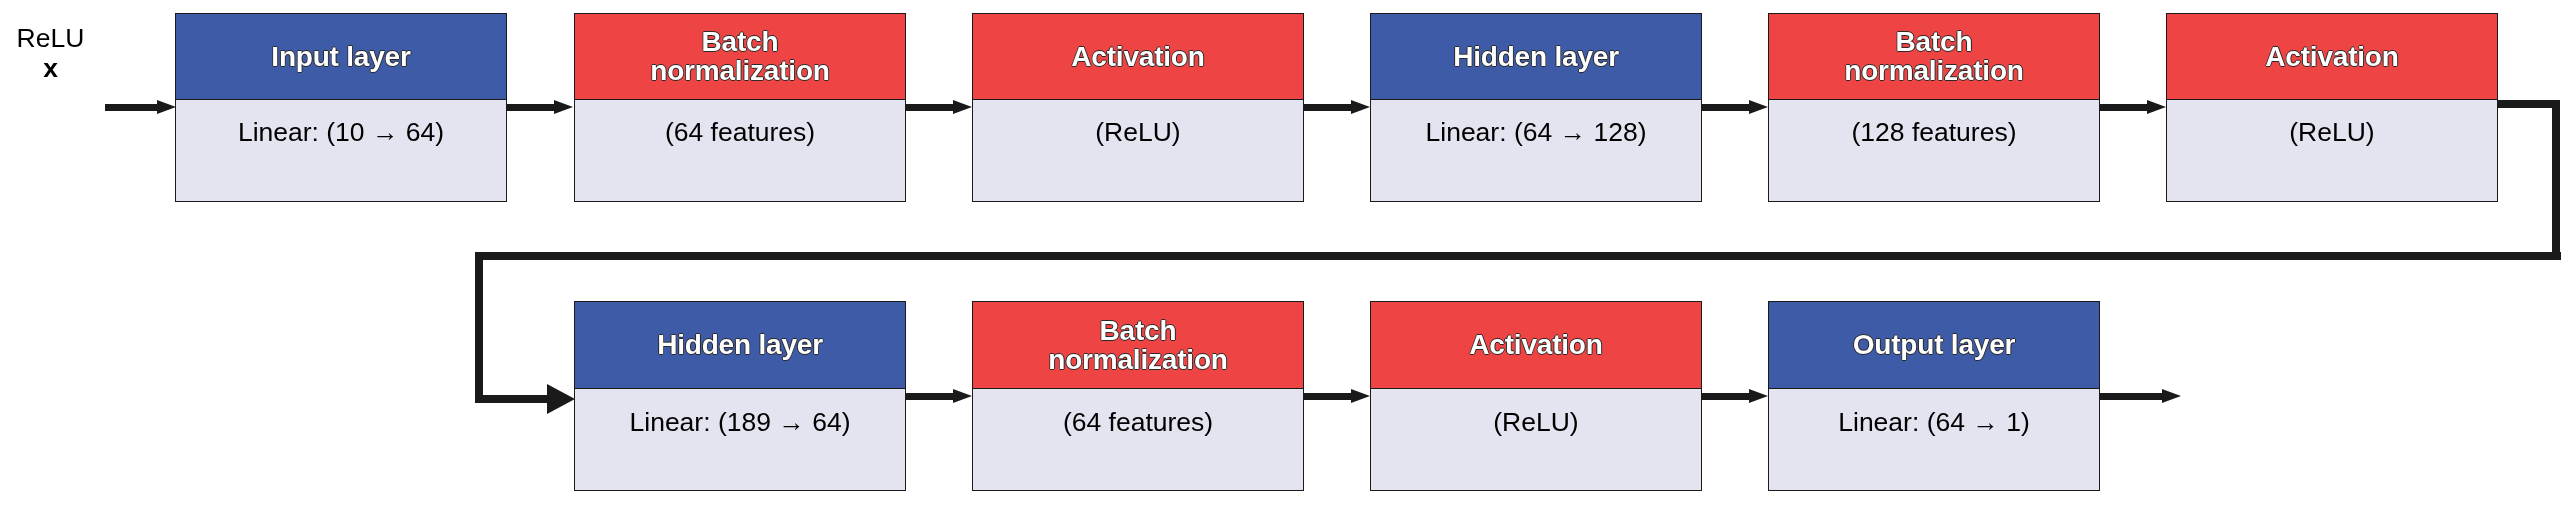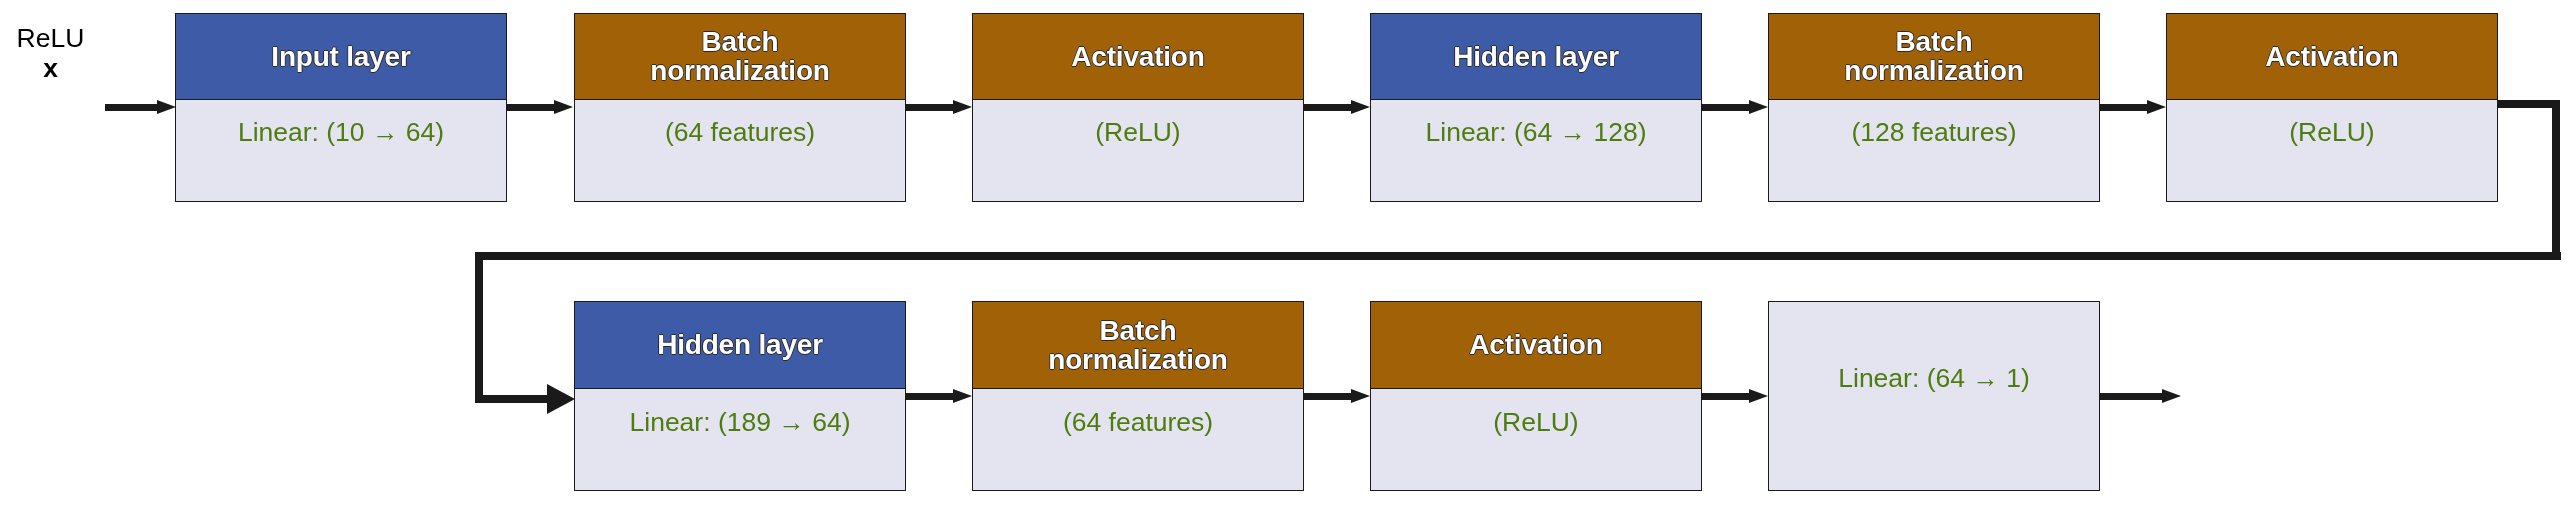--- a/index.html
+++ b/index.html
@@ -42,29 +42,29 @@
     letter-spacing: -0.2px;
     border-bottom: 1.3px solid #1a1a1a;
     text-shadow:
        0.9px 0 0 #2a2a2a,
       -0.9px 0 0 #2a2a2a,
        0 0.9px 0 #2a2a2a,
        0 -0.9px 0 #2a2a2a;
     white-space: pre-line;
   }
   .node-header.blue { background: #3D5BA6; }
-  .node-header.red  { background: #a16207; }
+  .node-header.red  { background: #ef4444; }
 
   .node-body {
     flex: 1 1 auto;
     display: flex;
     align-items: center;
     justify-content: center;
     text-align: right;
-    color: #4d7c0f;
+    color: #000000;
     font-size: 26.5px;
     font-weight: normal;
     background: #E3E4EF;
     padding-bottom: 35px;
   }
 
   
   .arrow {
     position: absolute;
     height: 14px;
@@ -198,20 +198,21 @@
 normalization</div>
     <div class="node-body">(64 features)</div>
   </div>
 
   <div class="node" style="left:1370px; top:301px; width:332px; height:190px;">
     <div class="node-header red" style="height:87px;">Activation</div>
     <div class="node-body">(ReLU)</div>
   </div>
 
   <div class="node" style="left:1768px; top:301px; width:332px; height:190px;">
+    <div class="node-header blue" style="height:87px;">Output layer</div>
     <div class="node-body">Linear: (64 → 1)</div>
   </div>
 
   <div class="arrow" style="left:906px; top:389px; width:66px;">
     <div class="shaft" style="width:47px;"></div>
     <div class="head" style="left:47px;"></div>
   </div>
   <div class="arrow" style="left:1304px; top:389px; width:66px;">
     <div class="shaft" style="width:47px;"></div>
     <div class="head" style="left:47px;"></div>

